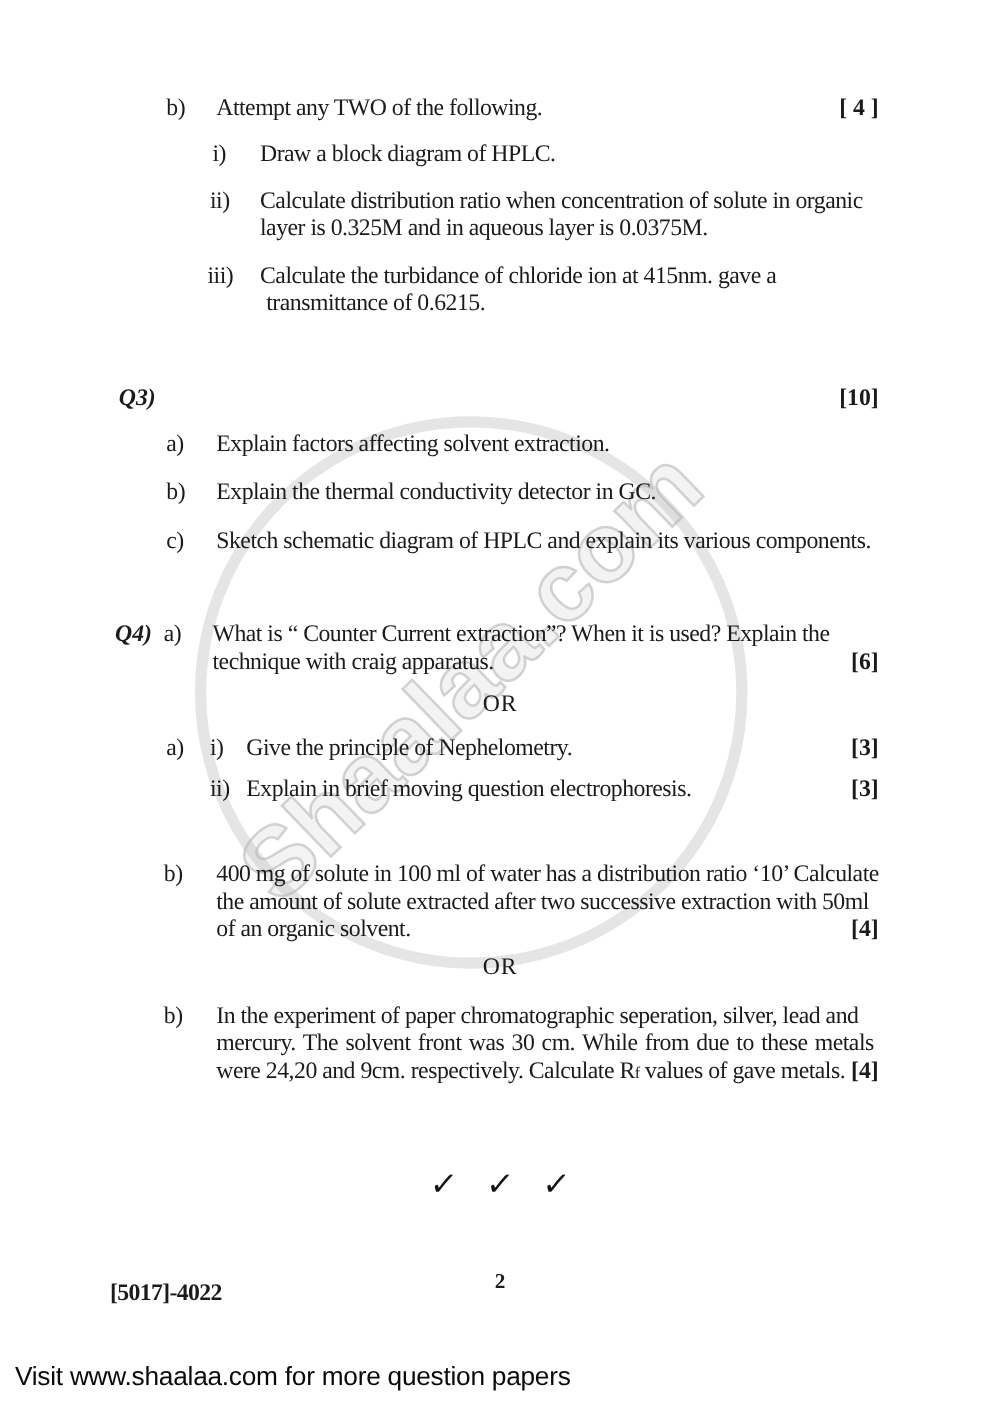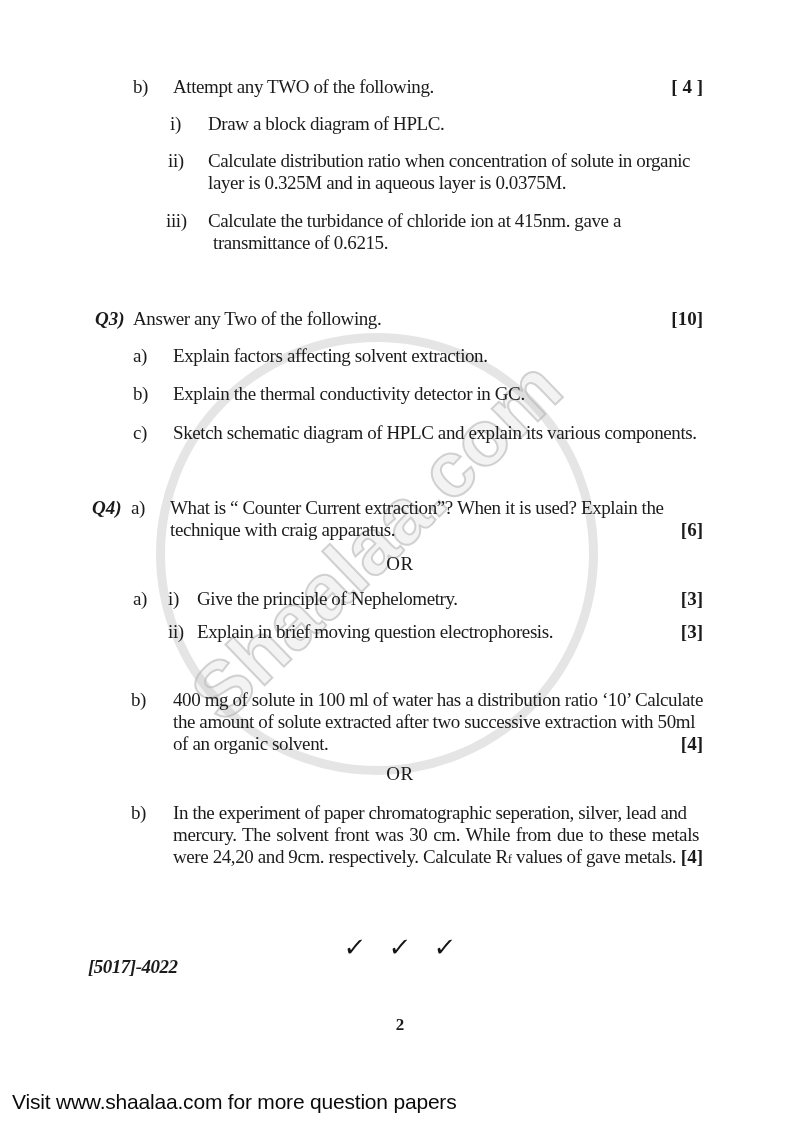--- a/index.html
+++ b/index.html
@@ -27,21 +27,21 @@
   .qlbl{font-weight:bold;font-style:italic;letter-spacing:0;}
   .marks{right:97px;font-weight:bold;letter-spacing:0;}
   .or-row{position:absolute;left:0;width:800px;text-align:center;
           font-size:19px;letter-spacing:0.5px;height:24px;line-height:22px;}
   .jspace{word-spacing:1.5px;}
   .sub{position:relative;font-size:13px;top:4px;}
   .subwrap span{position:static;}
   
   .check{position:absolute;top:932px;font-size:26px;color:#141414;transform:skewX(-6deg);}
   
-  .footer-code{position:absolute;left:88px;top:956px;font-size:19px;font-weight:bold;letter-spacing:-0.5px;font-style:italic;}
+  .footer-code{position:absolute;left:88px;top:1024px;font-size:19px;font-weight:bold;letter-spacing:-0.5px;}
   .footer-page{position:absolute;left:0;top:1015px;width:800px;text-align:center;font-size:17px;font-weight:bold;}
   
   .bottom-bar{position:absolute;left:12px;top:1090px;
     font-family:"Liberation Sans","DejaVu Sans",sans-serif;font-size:21px;letter-spacing:-0.2px;color:#0a0a0a;}
 </style>
 </head>
 <body>
 
 <div class="page">
 
@@ -67,21 +67,20 @@
   <div class="row" style="top:210px">
     <span style="left:166px">iii)</span>
     <span style="left:208px">Calculate the turbidance of chloride ion at 415nm. gave a</span>
   </div>
   <div class="row" style="top:232px">
     <span style="left:213px">transmittance of 0.6215.</span>
   </div>
 
   <div class="row" style="top:308px">
     <span class="qlbl" style="left:95px">Q3)</span>
-    <span style="left:133px">Answer any Two of the following.</span>
     <span class="marks">[10]</span>
   </div>
   <div class="row" style="top:345px">
     <span style="left:133px">a)</span>
     <span style="left:173px">Explain factors affecting solvent extraction.</span>
   </div>
   <div class="row" style="top:383px">
     <span style="left:133px">b)</span>
     <span style="left:173px">Explain the thermal conductivity detector in GC.</span>
   </div>

